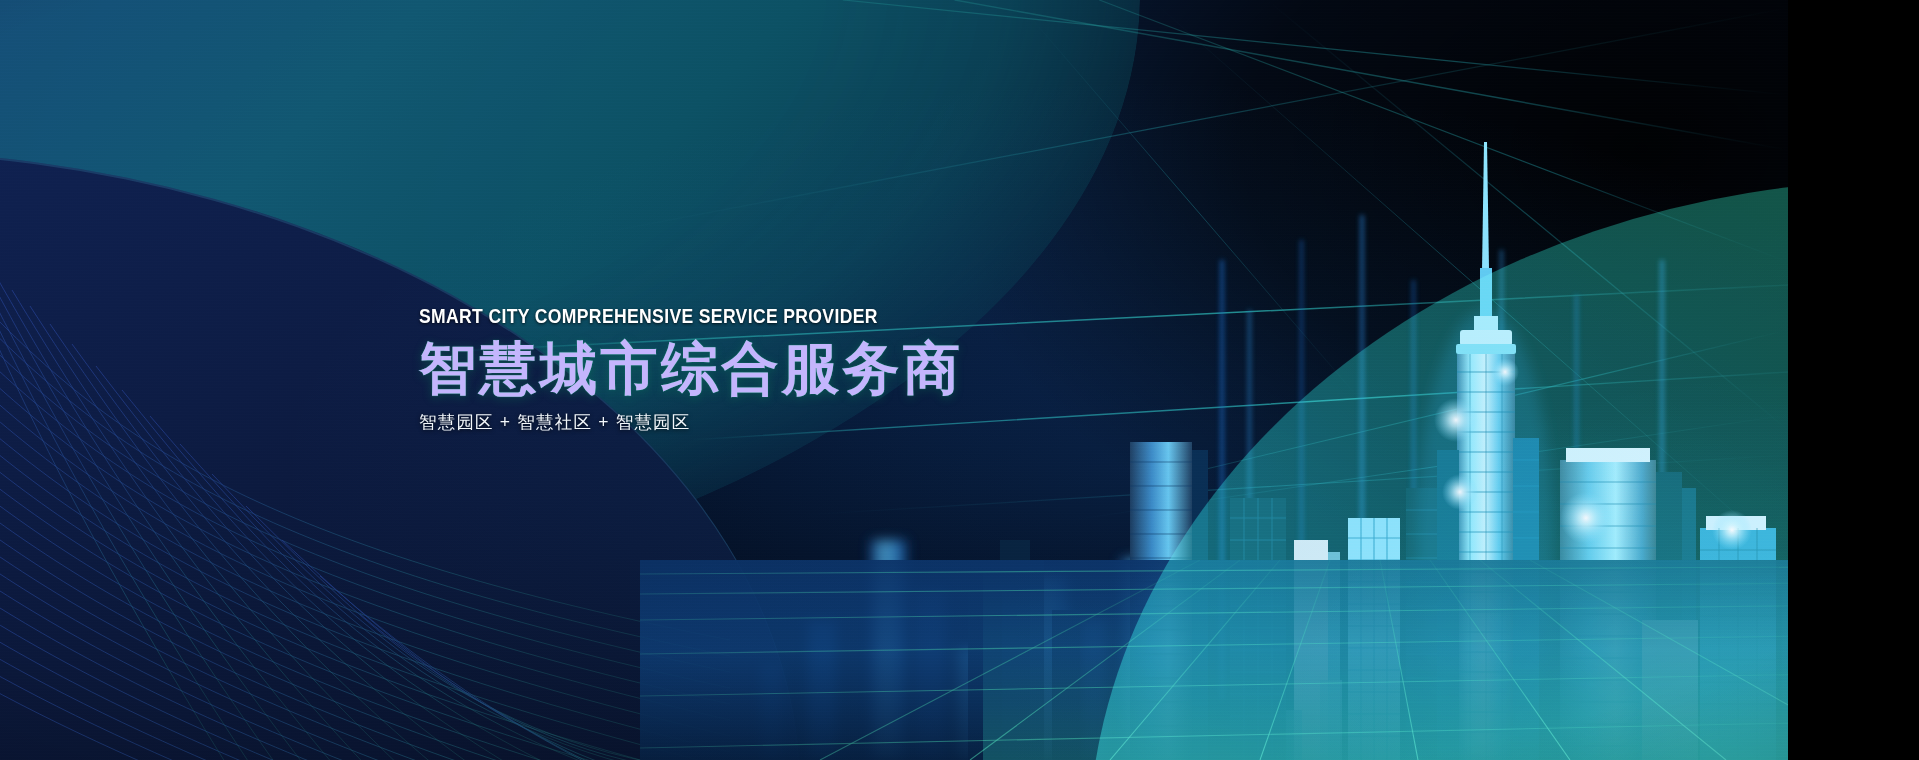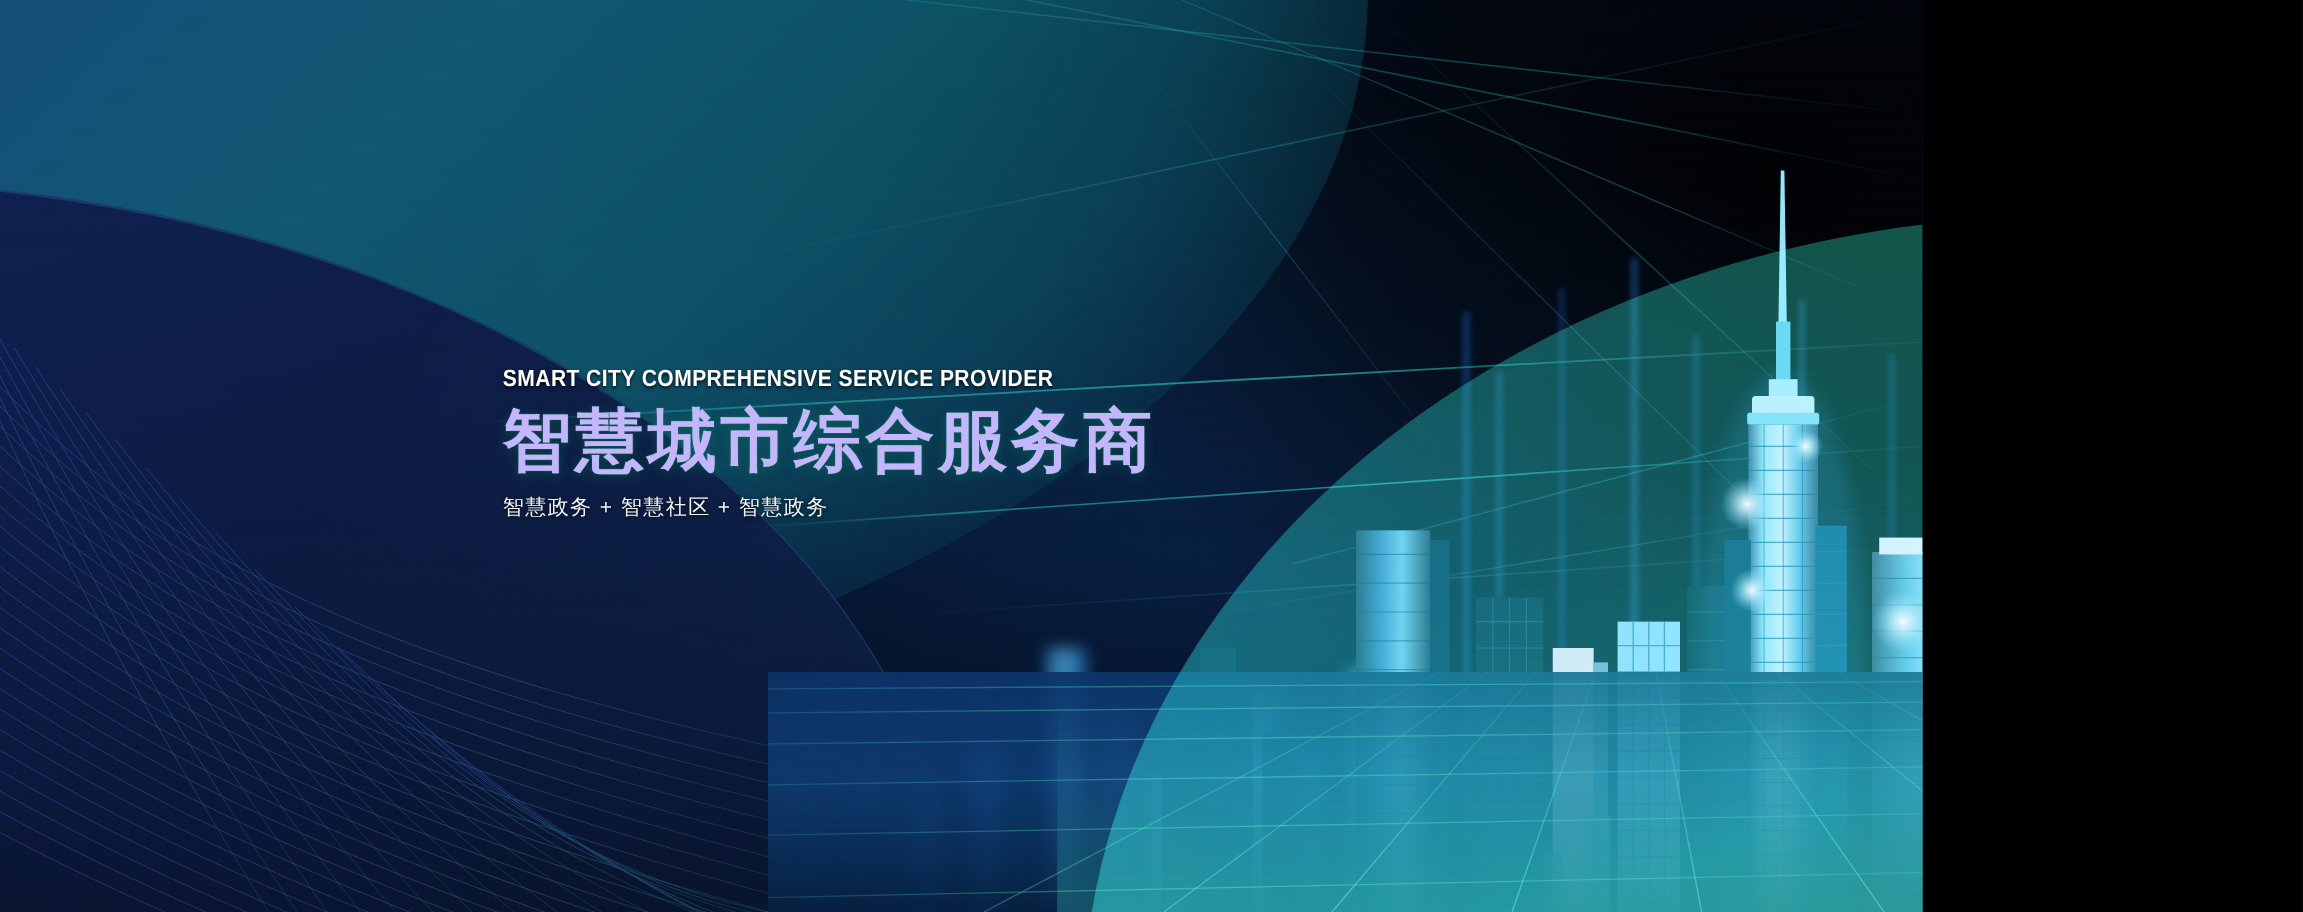--- a/index.html
+++ b/index.html
@@ -6,21 +6,21 @@
   * { margin:0; padding:0; box-sizing:border-box; }
   html,body{ background:#000; }
   body{
     font-family:"Liberation Sans","DejaVu Sans",sans-serif;
     -webkit-font-smoothing:antialiased;
   }
 
   
   .banner{
     position:relative;
-    width:1602px;
+    width:1788px;
     height:760px;
     overflow:hidden;
     background:#04102a;
     padding-left:45px;
   }
 
   
   .sky{
     position:absolute; inset:0;
     background:
@@ -625,16 +625,16 @@
   <div class="green-veil-soft"></div>
   <div class="green-glow-bottom"></div>
 
   <div class="haze"></div>
   <div class="vignette"></div>
   <div class="scan"></div>
 
   <div class="copy">
     <div class="eyebrow">SMART CITY COMPREHENSIVE SERVICE PROVIDER</div>
     <h1 class="headline">智慧城市综合服务商</h1>
-    <div class="tagline">智慧政务 + 智慧社区 + 智慧政务</div>
+    <div class="tagline">智慧园区 + 智慧社区 + 智慧园区</div>
   </div>
 
 </div>
 
 </body></html>

